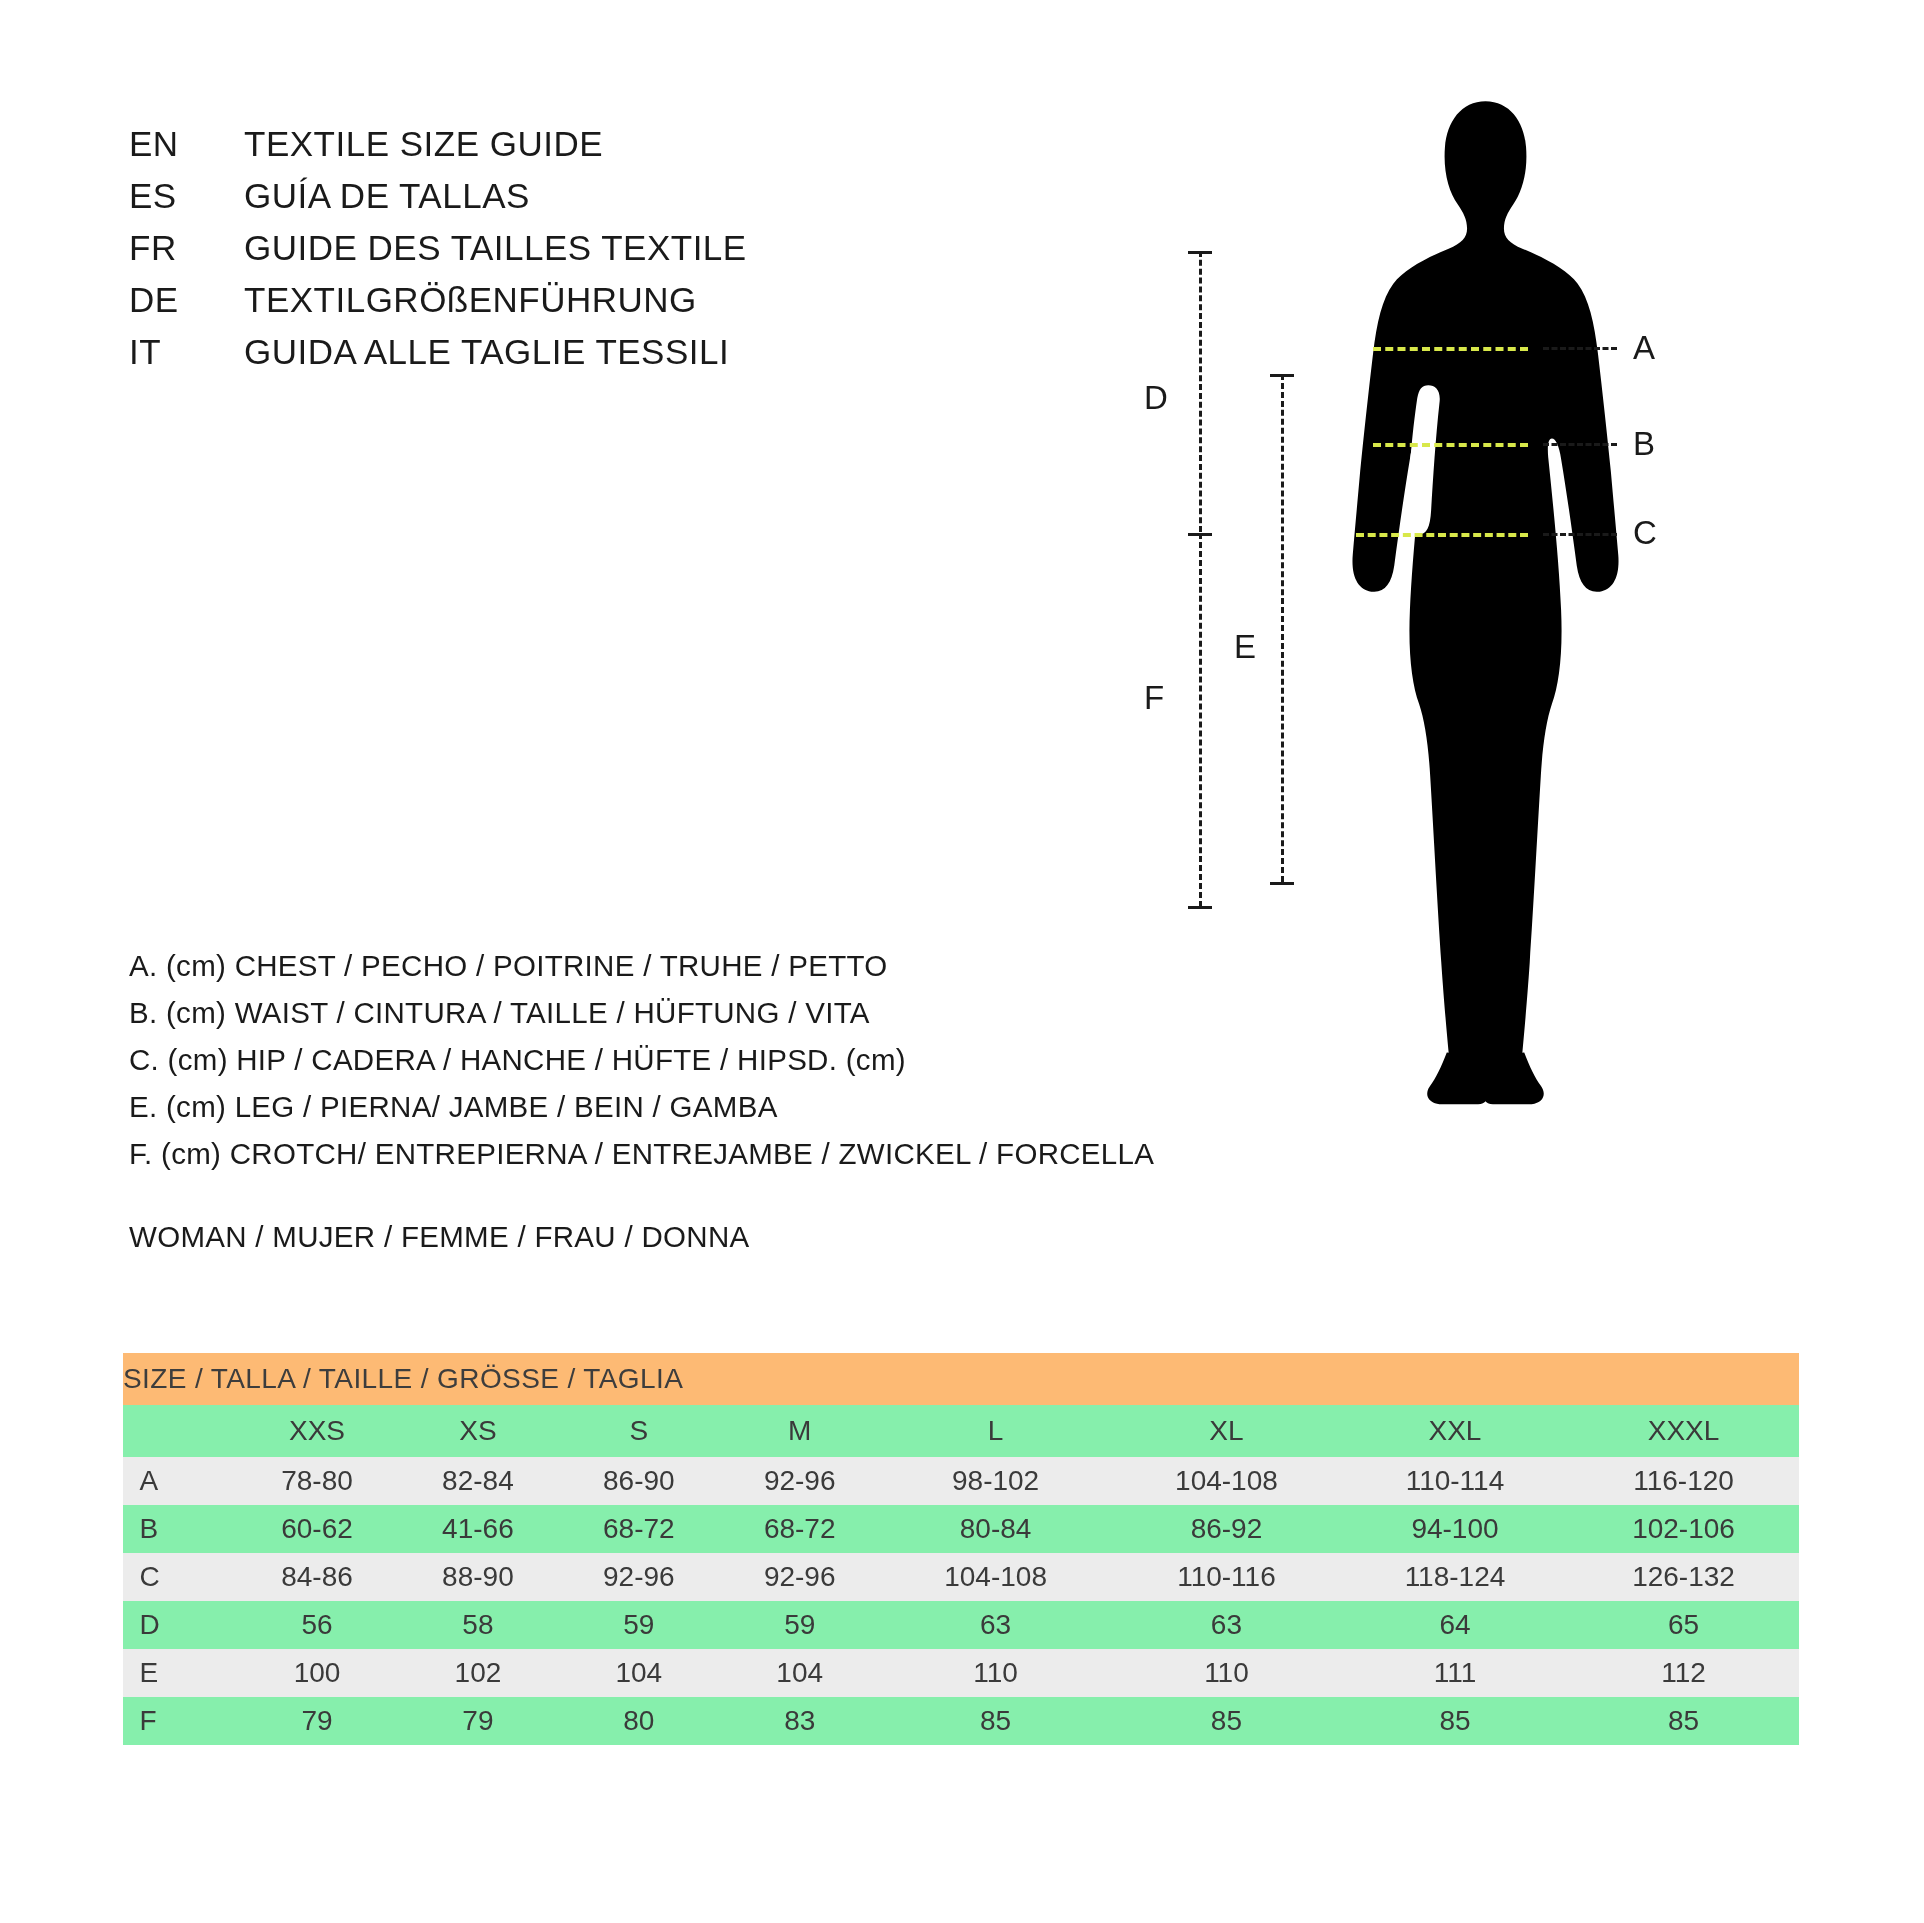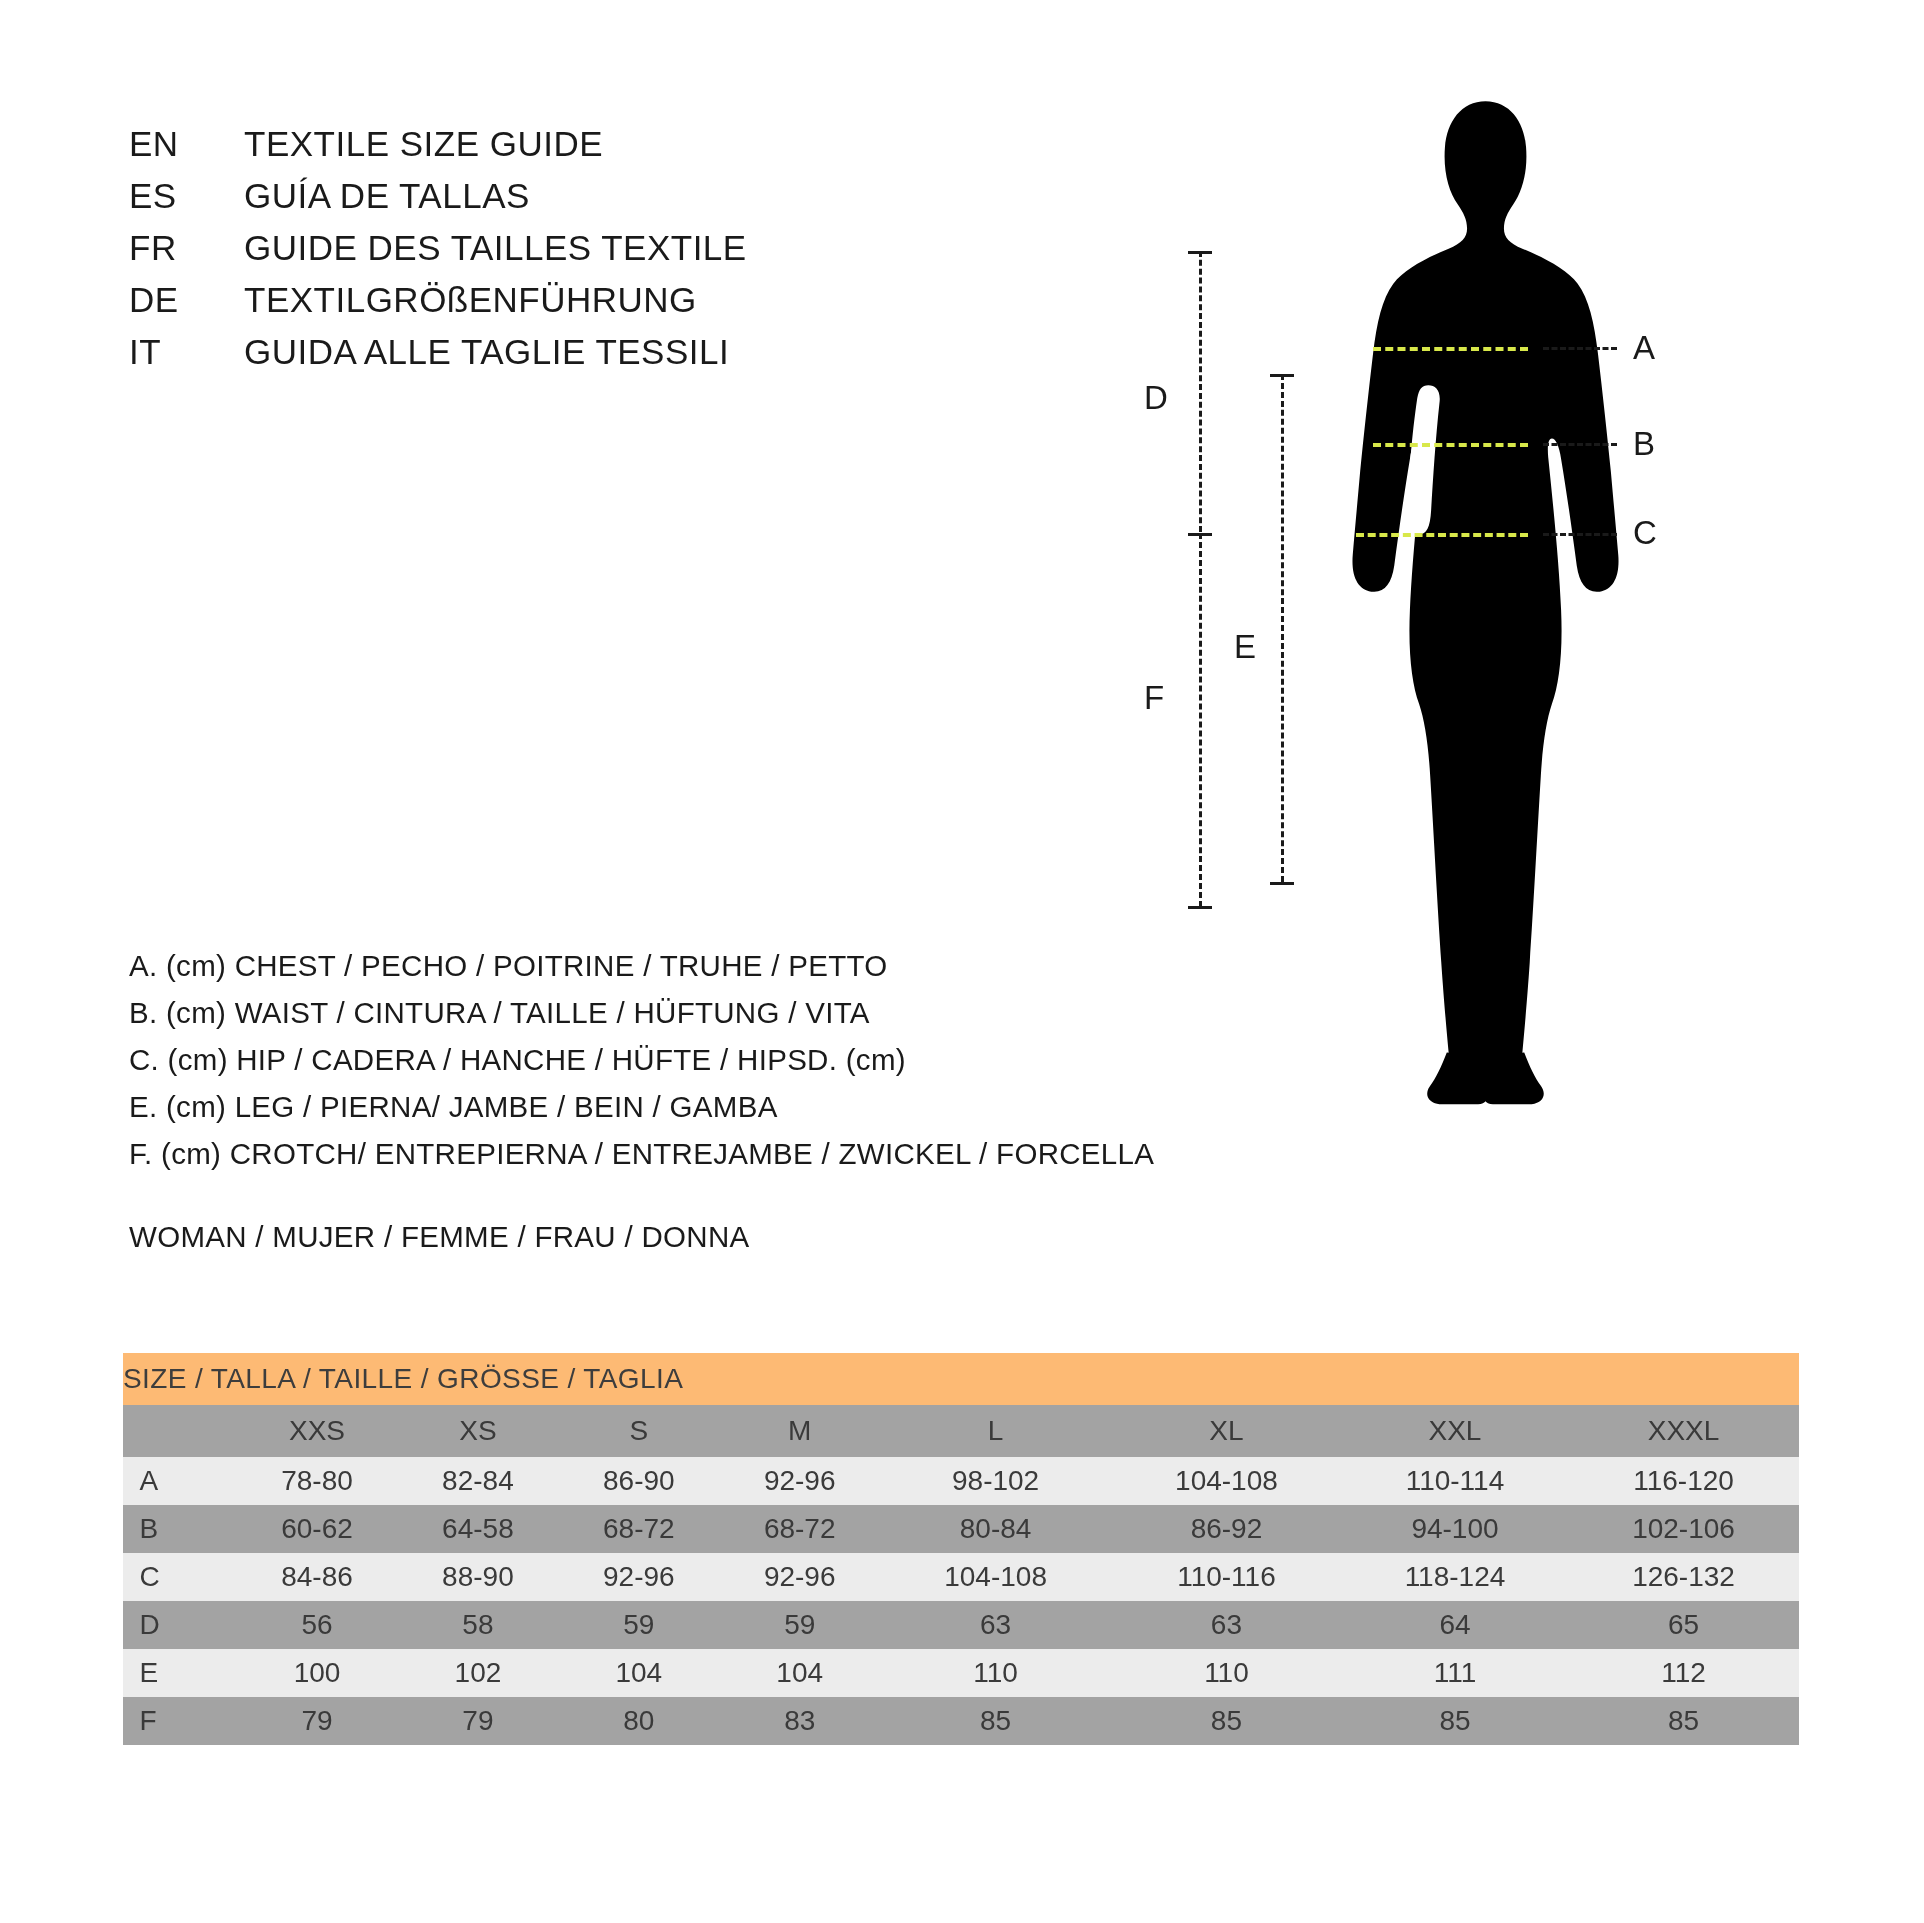--- a/index.html
+++ b/index.html
@@ -93,21 +93,21 @@
   .tbl-size-row td {
     height: 52px;
     text-align: center;
     font-size: 28px;
     color: #3a3a3a;
   }
   .row-shade td {
     background: #ececec;
   }
   .row-plain td {
-    background: #a3a3a3;
+    background: #86efac;
   }
   .col-label {
     width: 97px;
     text-align: left !important;
     padding-left: 16.6px !important;
   }
   .data-row td {
     height: 48px;
     text-align: center;
     font-size: 28px;
@@ -290,21 +290,21 @@
       <td>92-96</td>
       <td>98-102</td>
       <td>104-108</td>
       <td>110-114</td>
       <td>116-120</td>
     </tr>
 
     <tr class="data-row row-plain">
       <td class="col-label">B</td>
       <td>60-62</td>
-      <td>64-58</td>
+      <td>41-66</td>
       <td>68-72</td>
       <td>68-72</td>
       <td>80-84</td>
       <td>86-92</td>
       <td>94-100</td>
       <td>102-106</td>
     </tr>
 
     <tr class="data-row row-shade">
       <td class="col-label">C</td>

